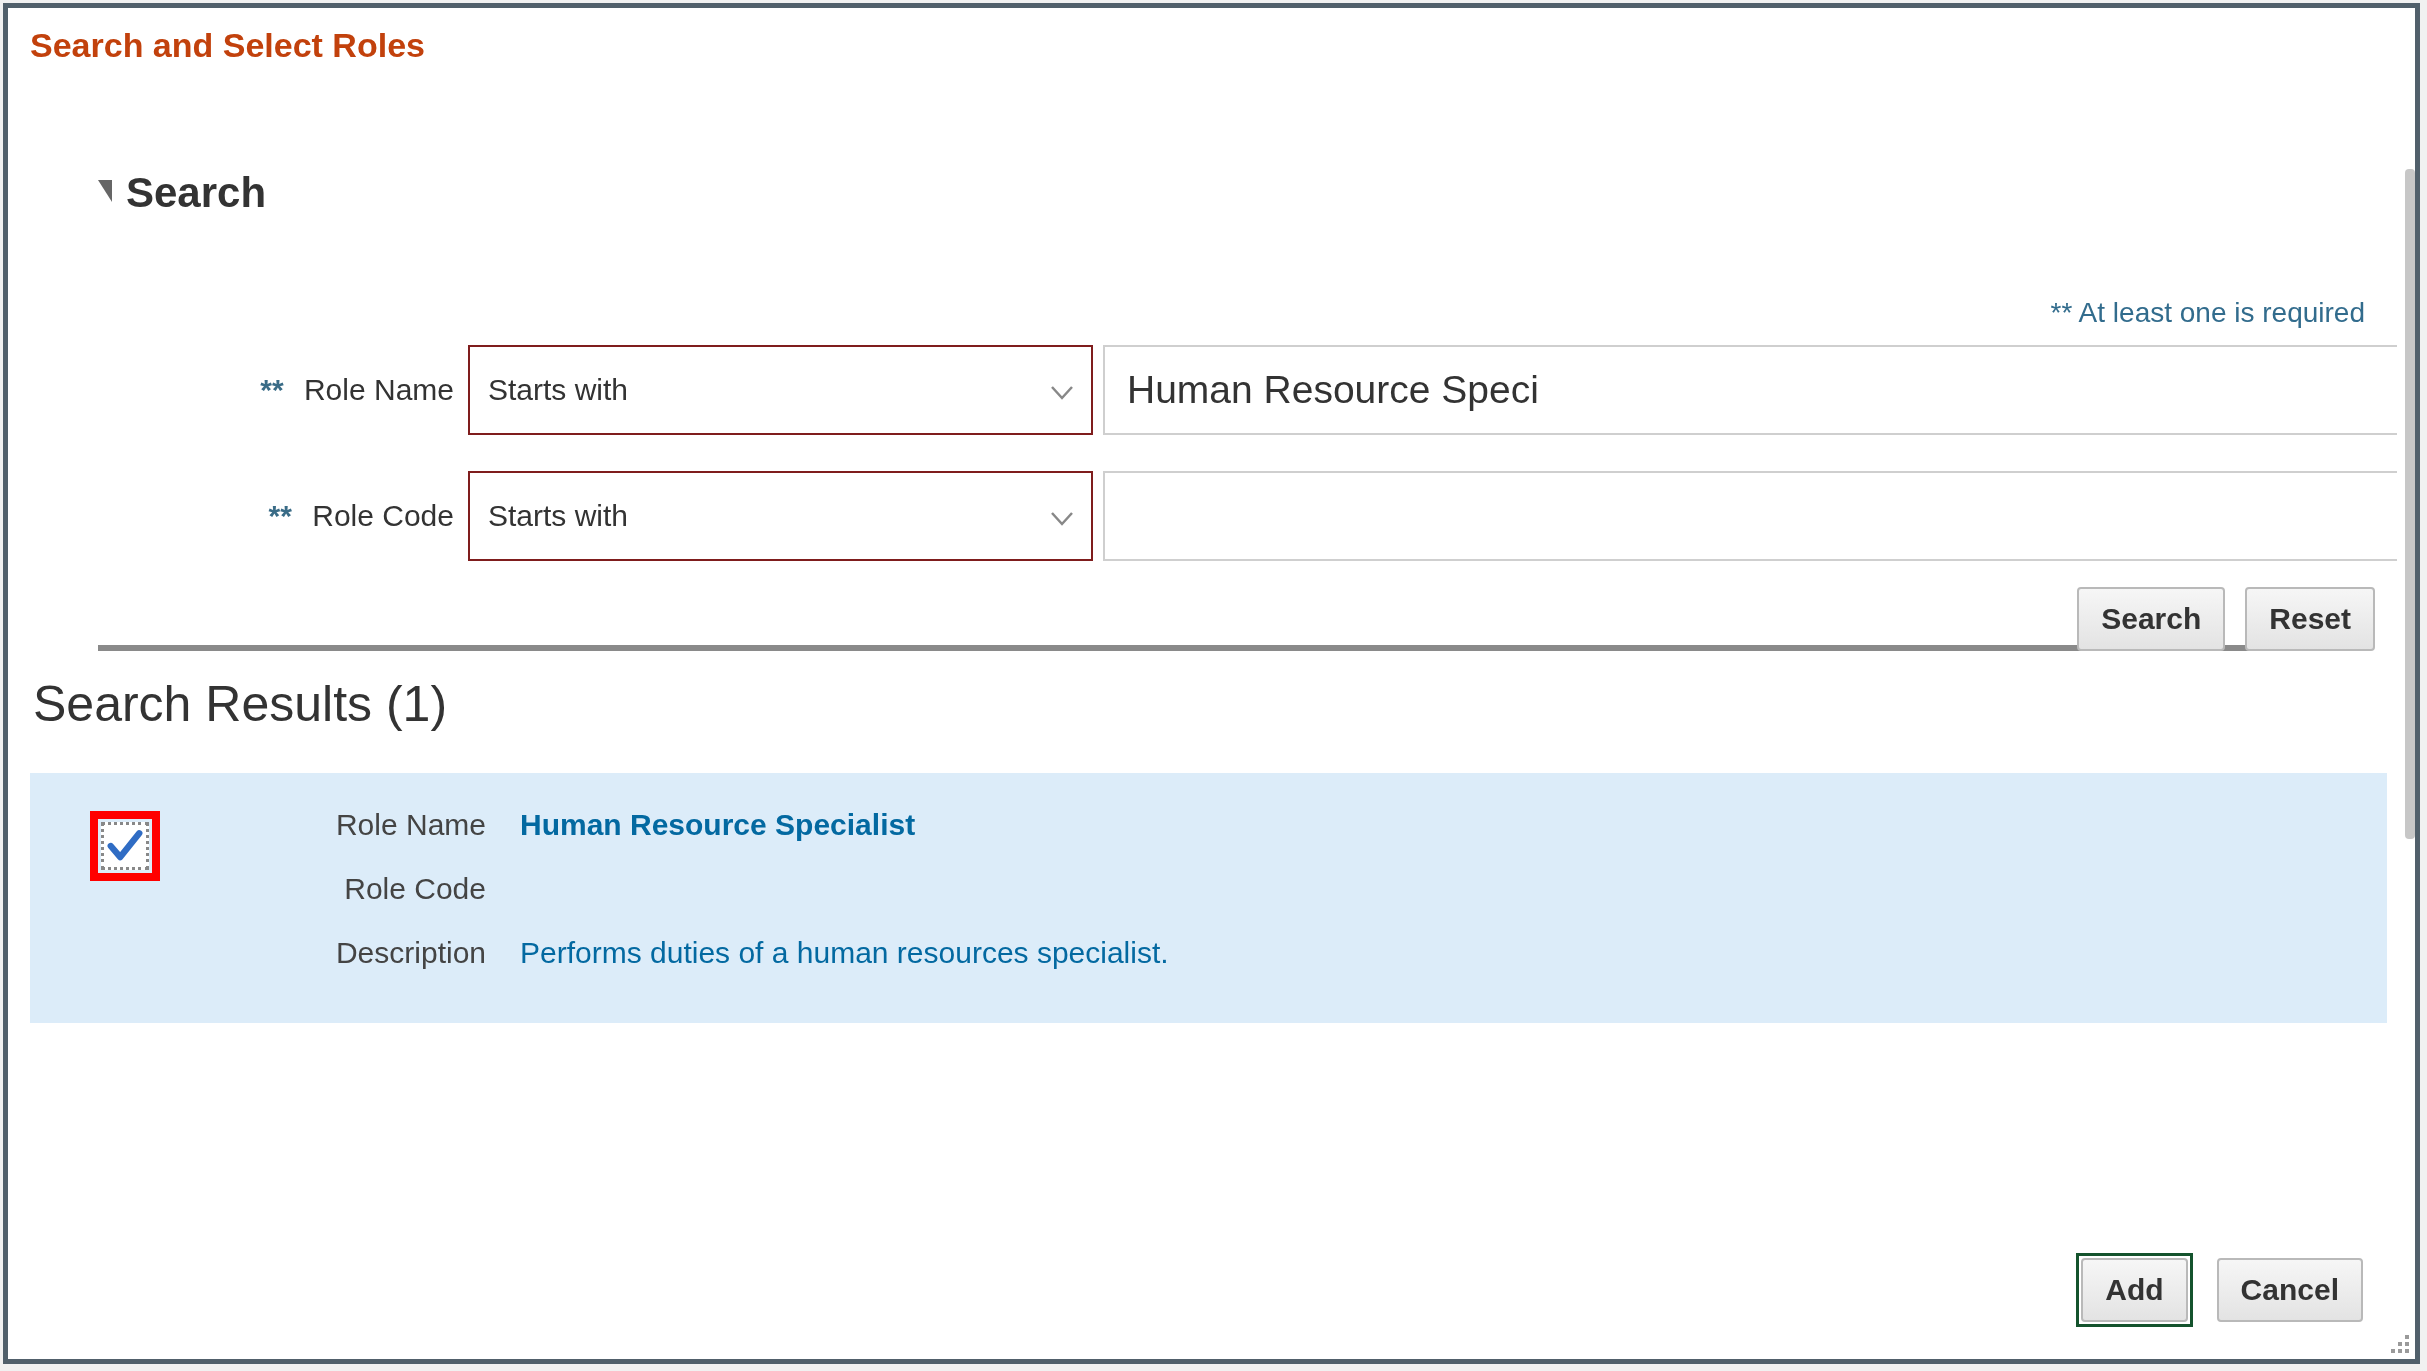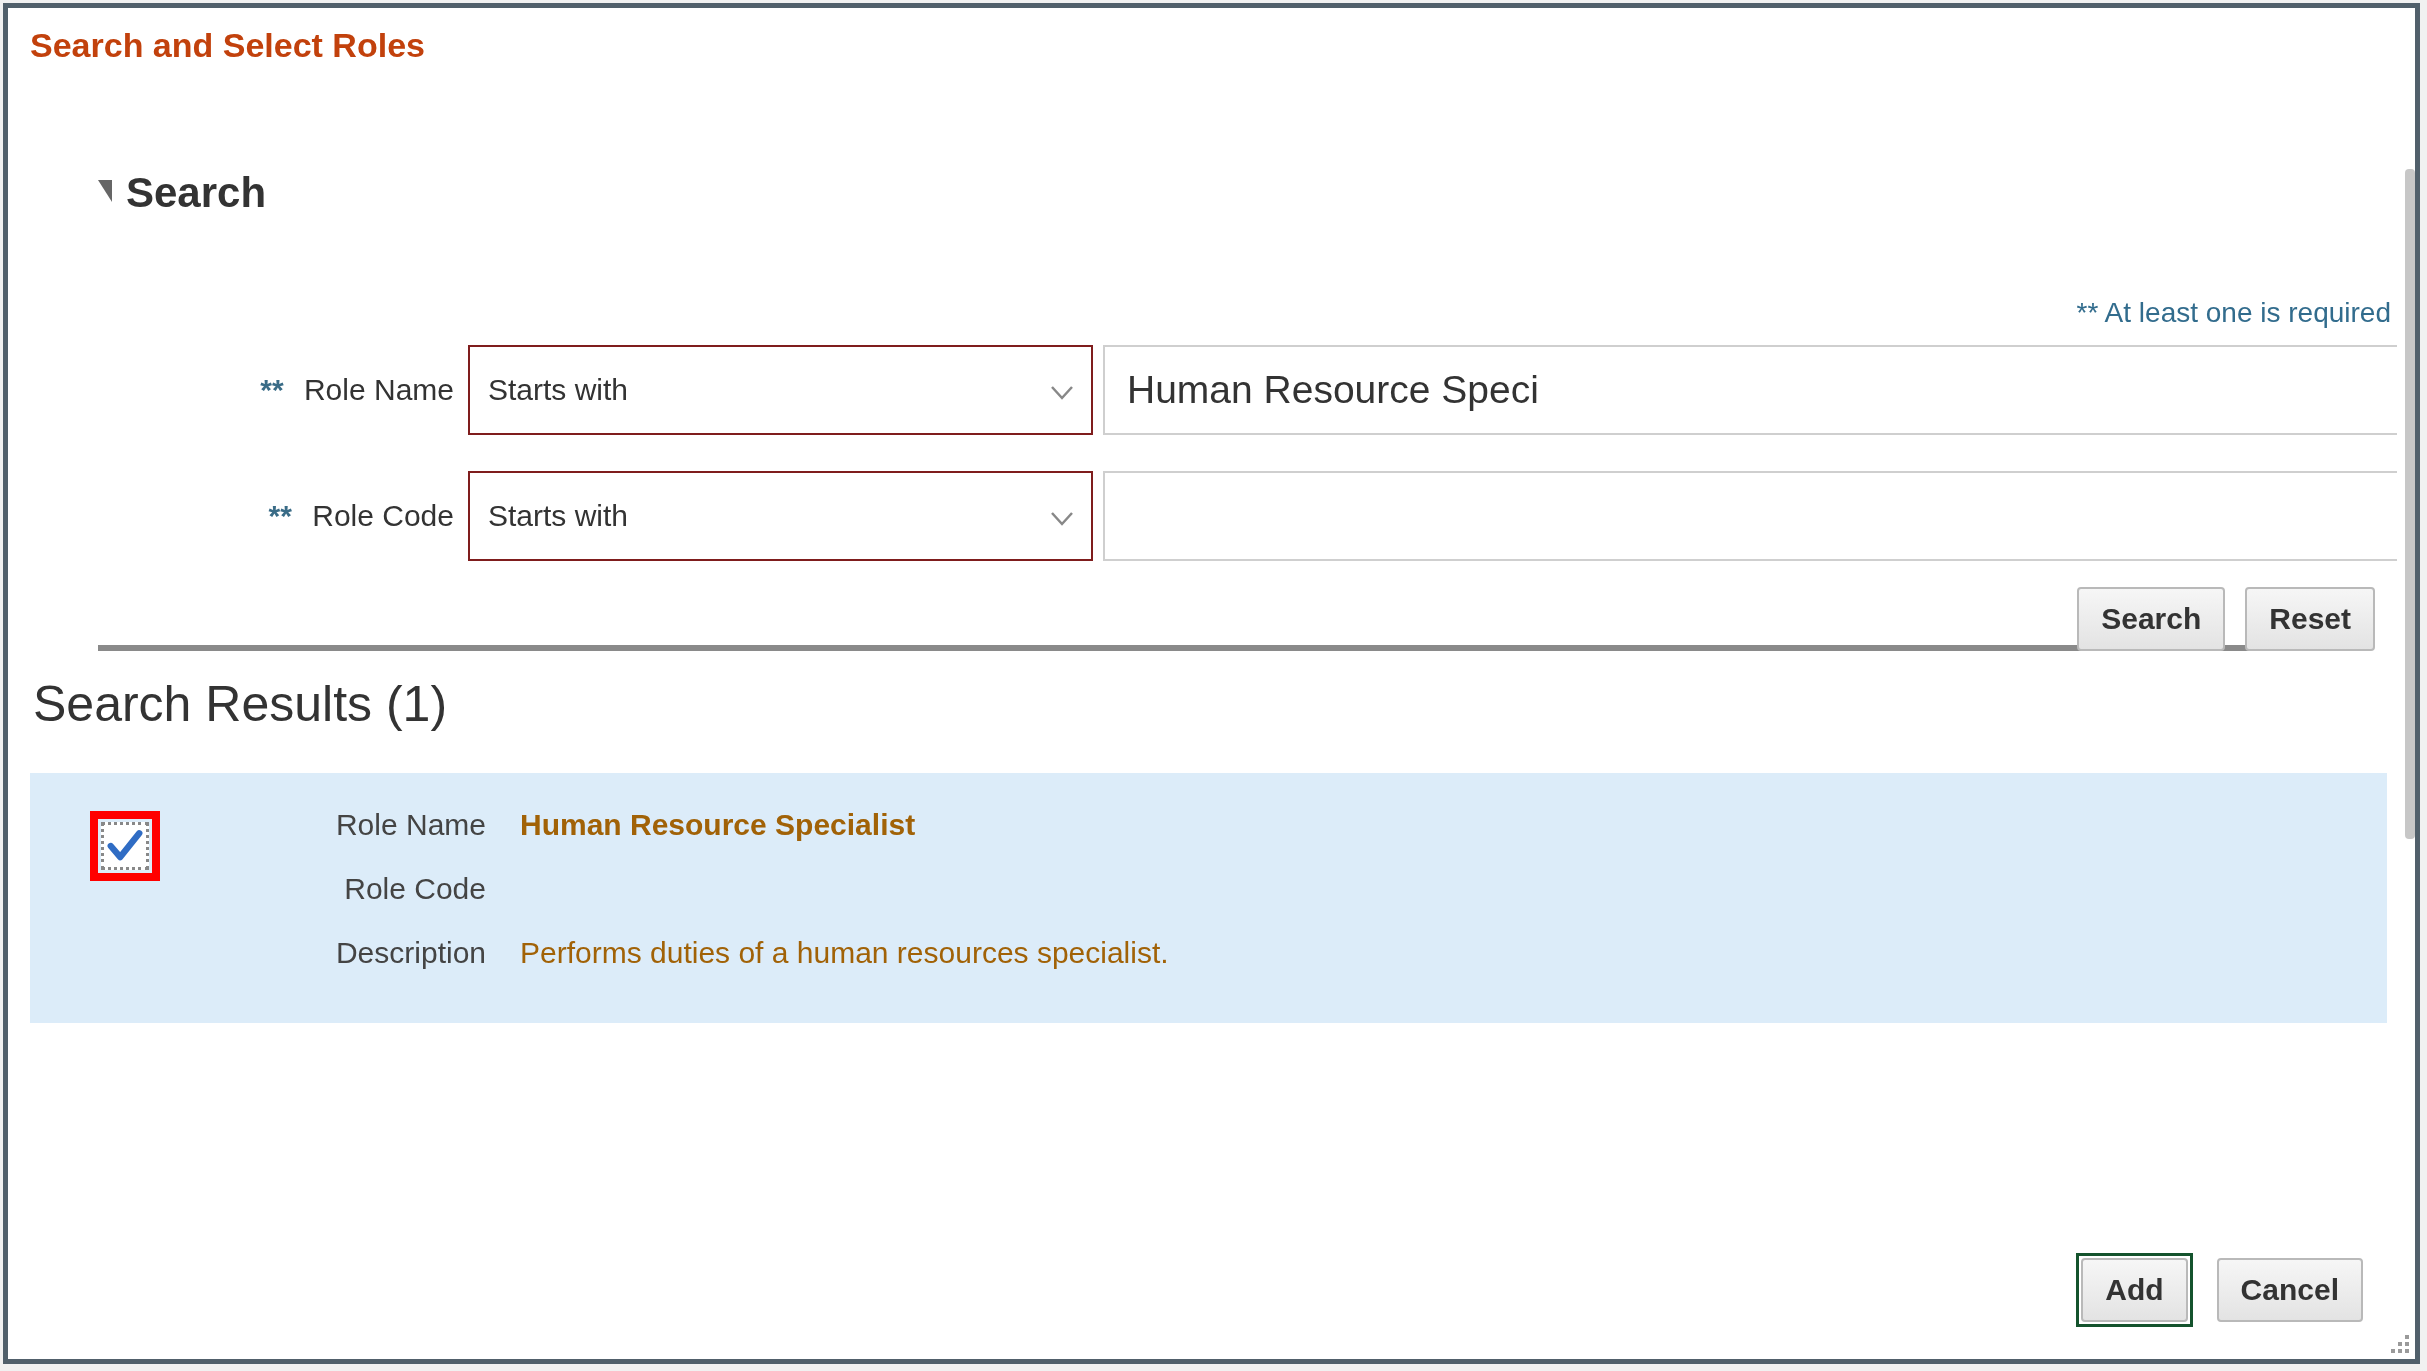--- a/index.html
+++ b/index.html
@@ -73,21 +73,21 @@
     color: #333;
   }
 
   .fields-area {
     margin-top: 80px;
   }
   .hint {
     color: #326c8d;
     font-size: 28px;
     text-align: right;
-    padding-right: 24px;
+    padding-right: 50px;
     margin-bottom: 16px;
   }
 
   .field-row {
     display: flex;
     align-items: center;
     height: 90px;
     margin-bottom: 36px;
     border-radius: 28px;
   }
@@ -202,21 +202,21 @@
 
   .kv-col { flex: 1; }
   .kv {
     display: flex;
     font-size: 30px;
     color: #333;
     line-height: 1.2;
     margin-bottom: 28px;
   }
   .kv .k { width: 250px; text-align: right; color: #444; padding-right: 34px; }
-  .kv .v { color: #a16207; text-align: center; }
+  .kv .v { color: #0369a1; text-align: center; }
   .kv .v.bold { font-weight: bold; }
 
   .footer-row {
     position: absolute;
     right: 52px;
     bottom: 32px;
     display: flex;
     gap: 24px;
     align-items: center;
   }

